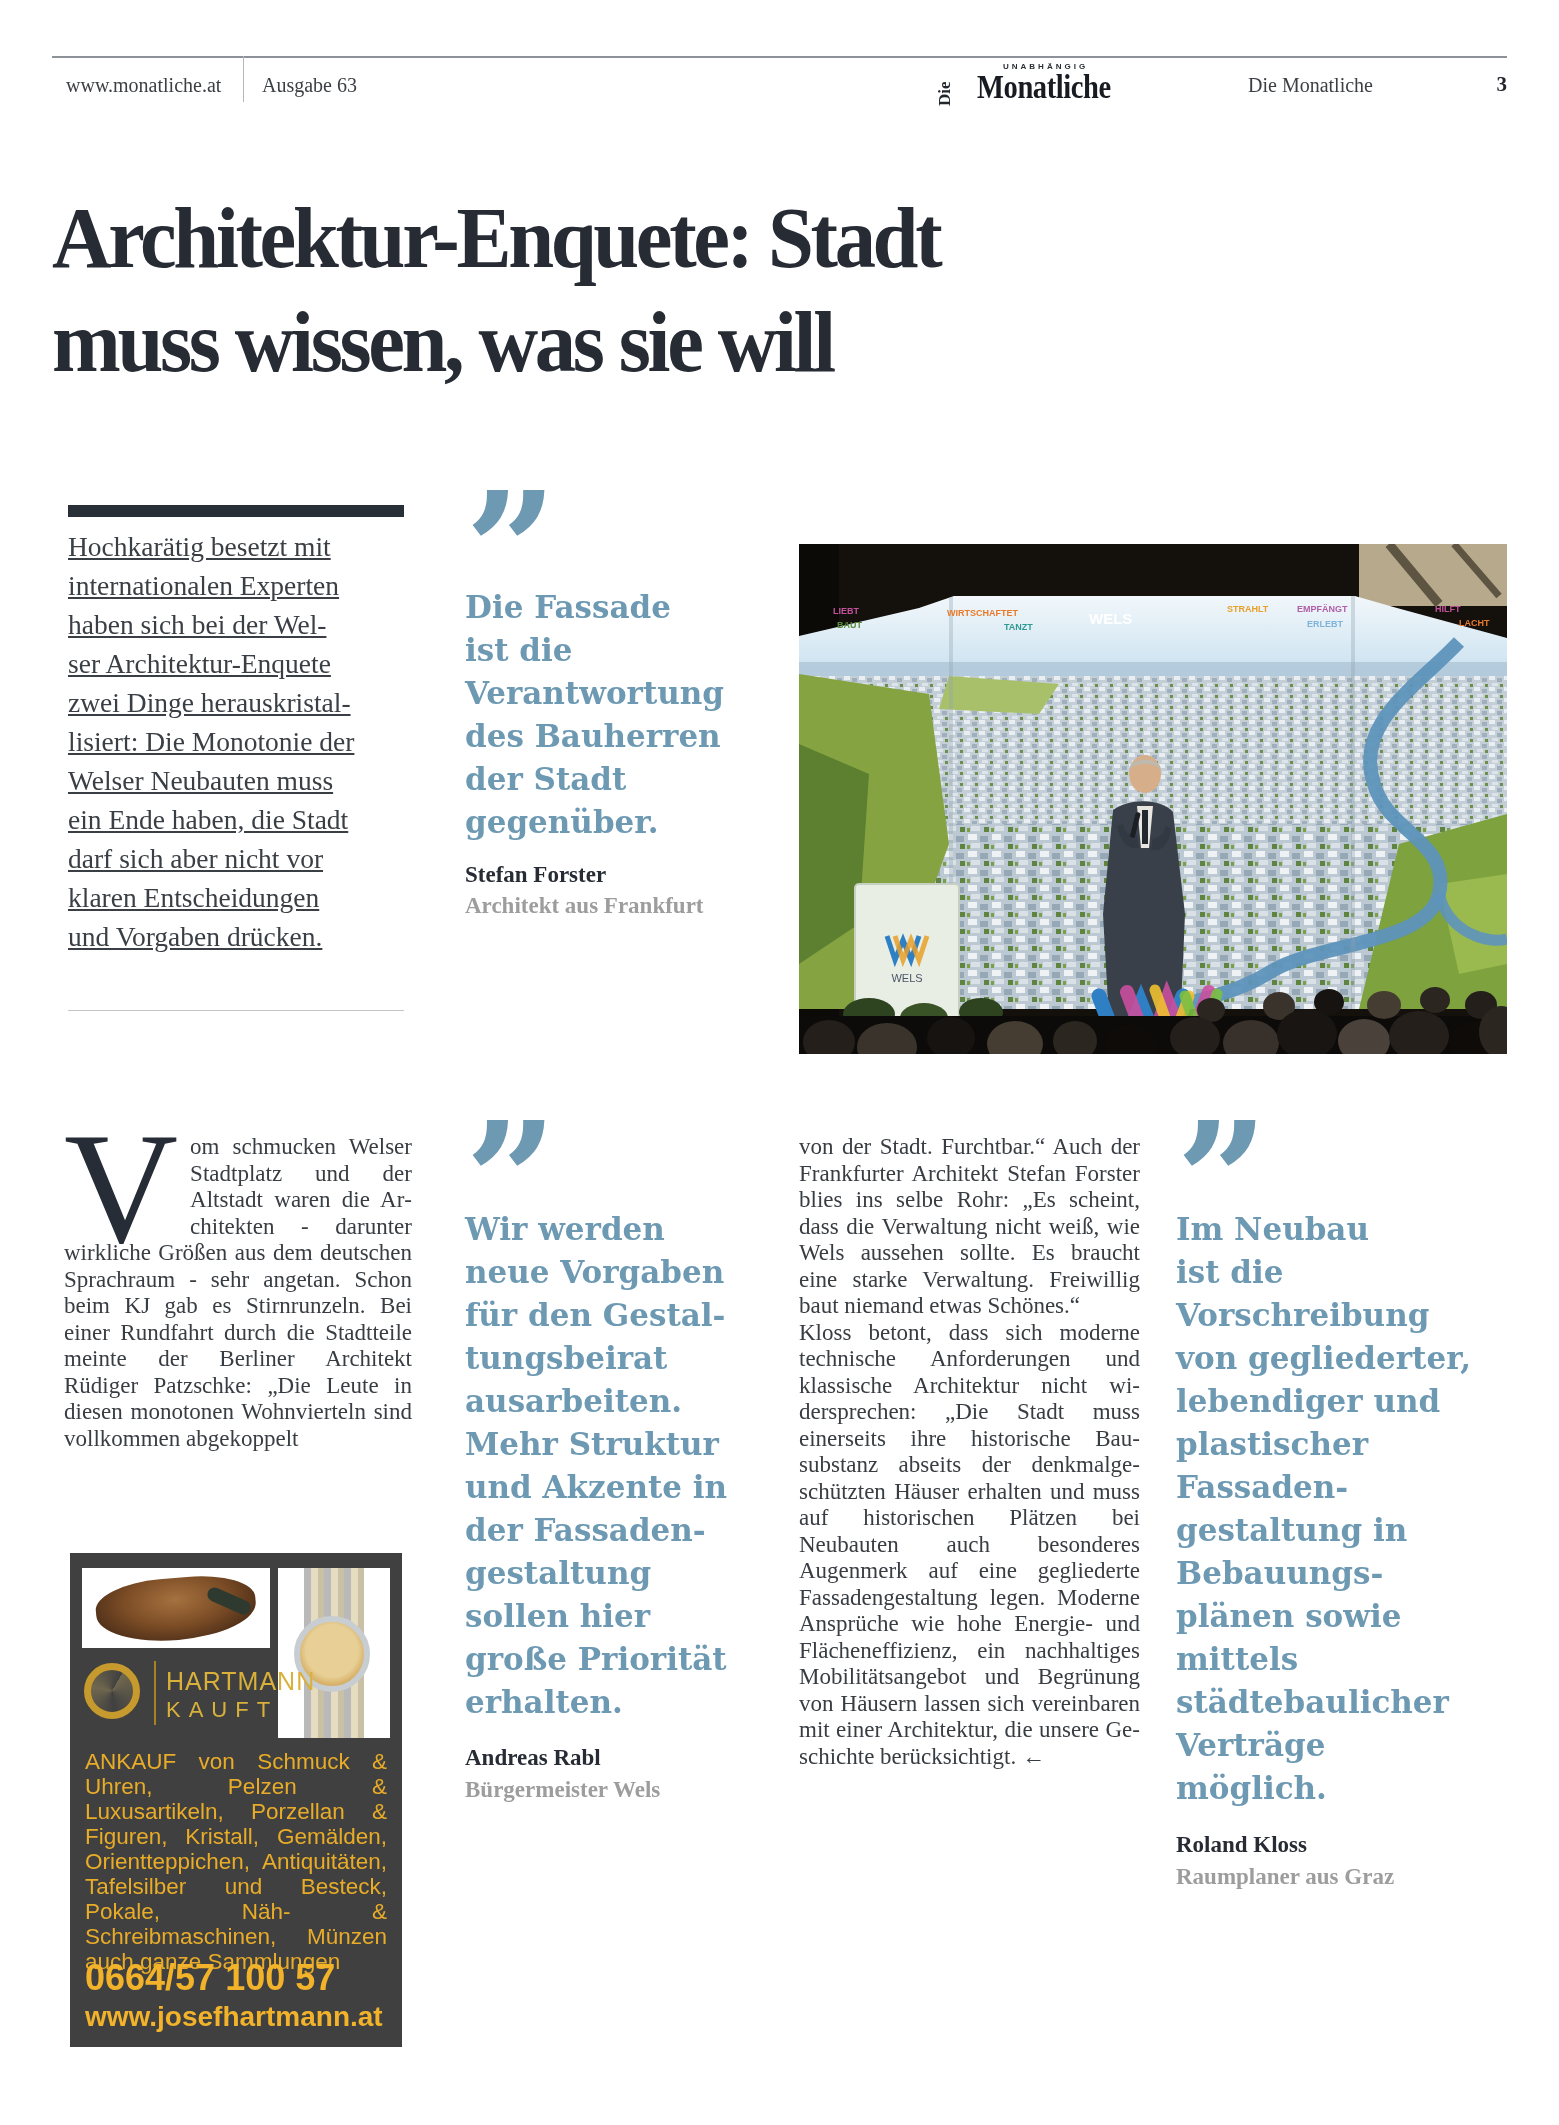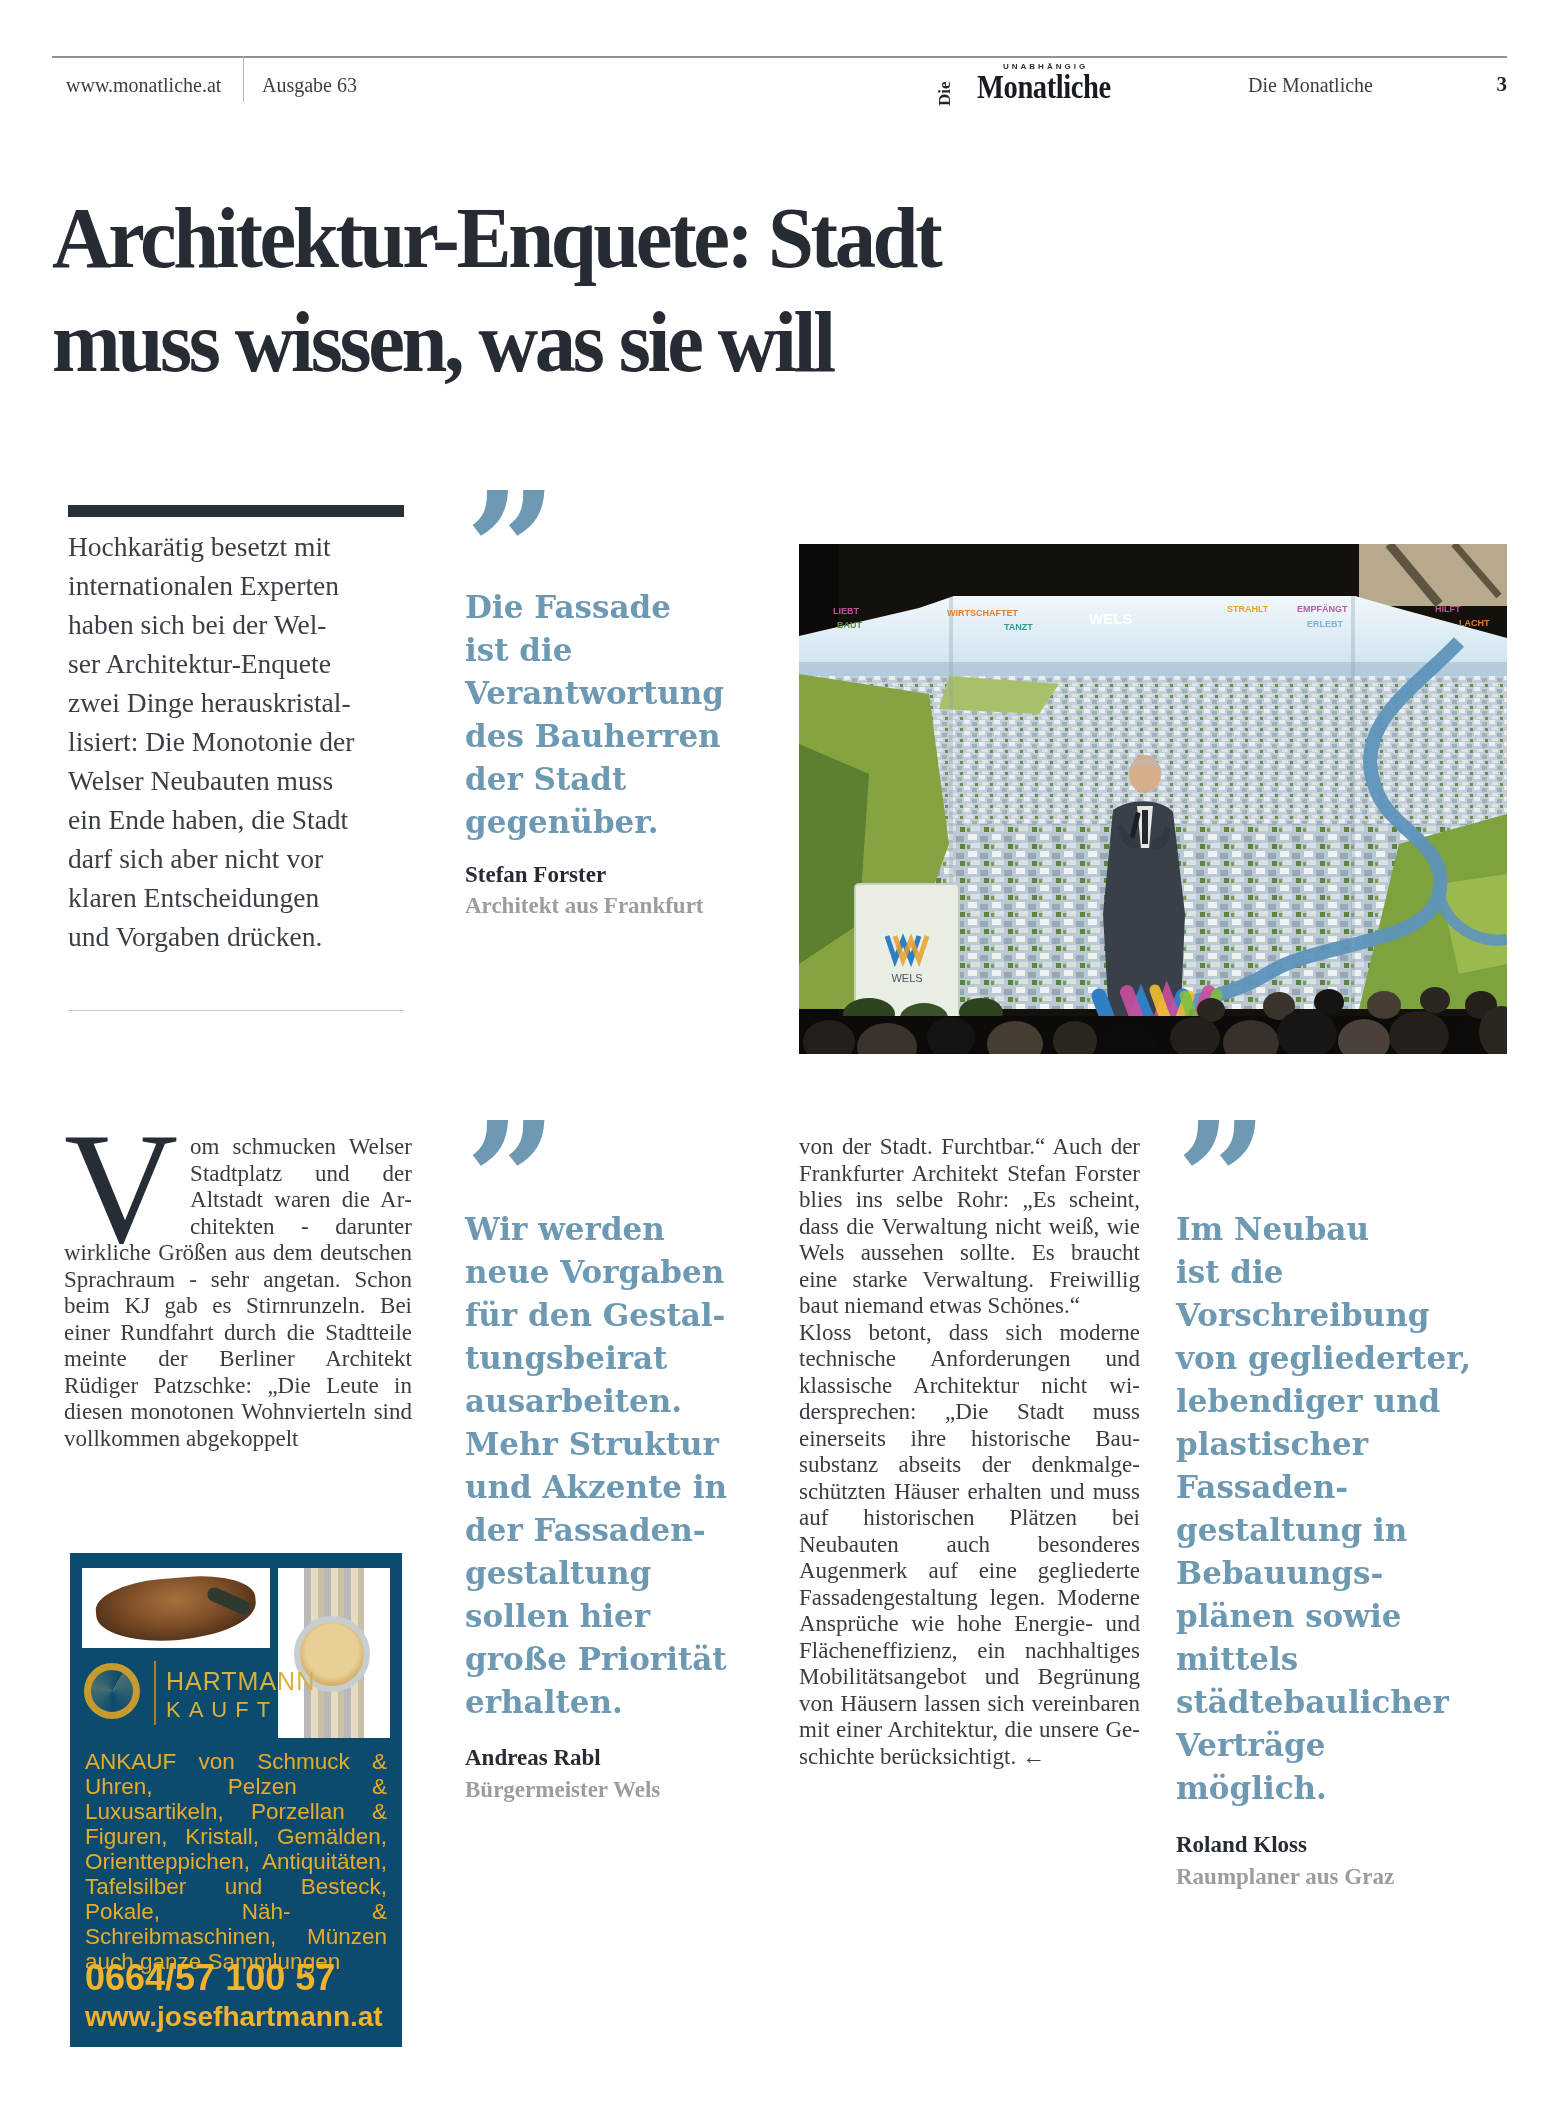--- a/index.html
+++ b/index.html
@@ -22,41 +22,41 @@
   .hdr-masthead{left:1248px;top:74px;font-size:20px;color:#3b3f44;}
   .hdr-page{left:1480px;top:72px;width:27px;text-align:right;font-size:21px;font-weight:bold;color:#22262c;}
 
   
   .headline{left:52px;top:186px;width:1500px;font-weight:bold;color:#262b34;
             font-size:86px;line-height:104px;letter-spacing:-3.5px;white-space:pre;
             transform:scaleX(0.96);transform-origin:left top;}
 
   
   .intro-bar{left:68px;top:505px;width:336px;height:12px;background:#292f37;}
-  .intro{left:68px;top:527px;width:360px;font-size:27.5px;line-height:39px;color:#3a3f45;white-space:pre;}
+  .intro{left:68px;top:527px;width:360px;font-size:27.5px;line-height:39px;color:#3a3f45;white-space:pre;text-decoration:underline;}
   .intro-rule{left:68px;top:1010px;width:336px;height:1px;background:#c3c6c9;}
 
   
   .qmark{font-family:"DejaVu Serif",serif;font-weight:bold;color:#6d99b3;font-size:160px;line-height:1;}
   .qtext{font-family:"DejaVu Serif",serif;font-weight:bold;color:#6d99b3;white-space:pre;
          font-size:31px;line-height:43px;}
   .qname{font-weight:bold;font-size:23px;color:#272c34;}
   .qrole{font-weight:bold;font-size:23px;color:#9d9d9d;}
 
   
   .bodycol{font-size:23px;line-height:26.5px;color:#383d43;text-align:justify;}
   .bodycol p{margin:0;}
   .dropcap{float:left;font-size:158px;line-height:110px;height:100px;padding:0 12px 0 0;
            font-weight:normal;color:#272d36;}
 
   
   .photo{left:799px;top:503px;width:708px;height:510px;background:#f0abfc;overflow:hidden;margin-top:41px;}
 
   
-  .ad{left:70px;top:1553px;width:332px;height:494px;background:#0c4a6e;
+  .ad{left:70px;top:1553px;width:332px;height:494px;background:#404040;
       font-family:"Liberation Sans",sans-serif;}
   .ad-img-fur{position:absolute;left:12px;top:15px;width:188px;height:80px;background:#ffffff;overflow:hidden;}
   .ad-img-fur::before{content:"";position:absolute;left:14px;top:10px;width:160px;height:62px;
       background:radial-gradient(ellipse at 50% 35%, #a6713f 0%, #7c4d26 45%, #53321a 75%, #3a2312 100%);
       border-radius:48% 48% 58% 58%;transform:rotate(-5deg);}
   .ad-img-fur::after{content:"";position:absolute;right:18px;top:26px;width:46px;height:14px;
       background:#2e3a30;border-radius:8px;transform:rotate(24deg);}
   .ad-img-watch{position:absolute;left:208px;top:15px;width:112px;height:170px;background:#ffffff;overflow:hidden;}
   .ad-img-watch::before{content:"";position:absolute;left:26px;top:0;width:60px;height:170px;
       background:repeating-linear-gradient(90deg,#b9b9b9 0 7px,#e6dcbf 7px 14px,#c9c0a5 14px 20px);}

